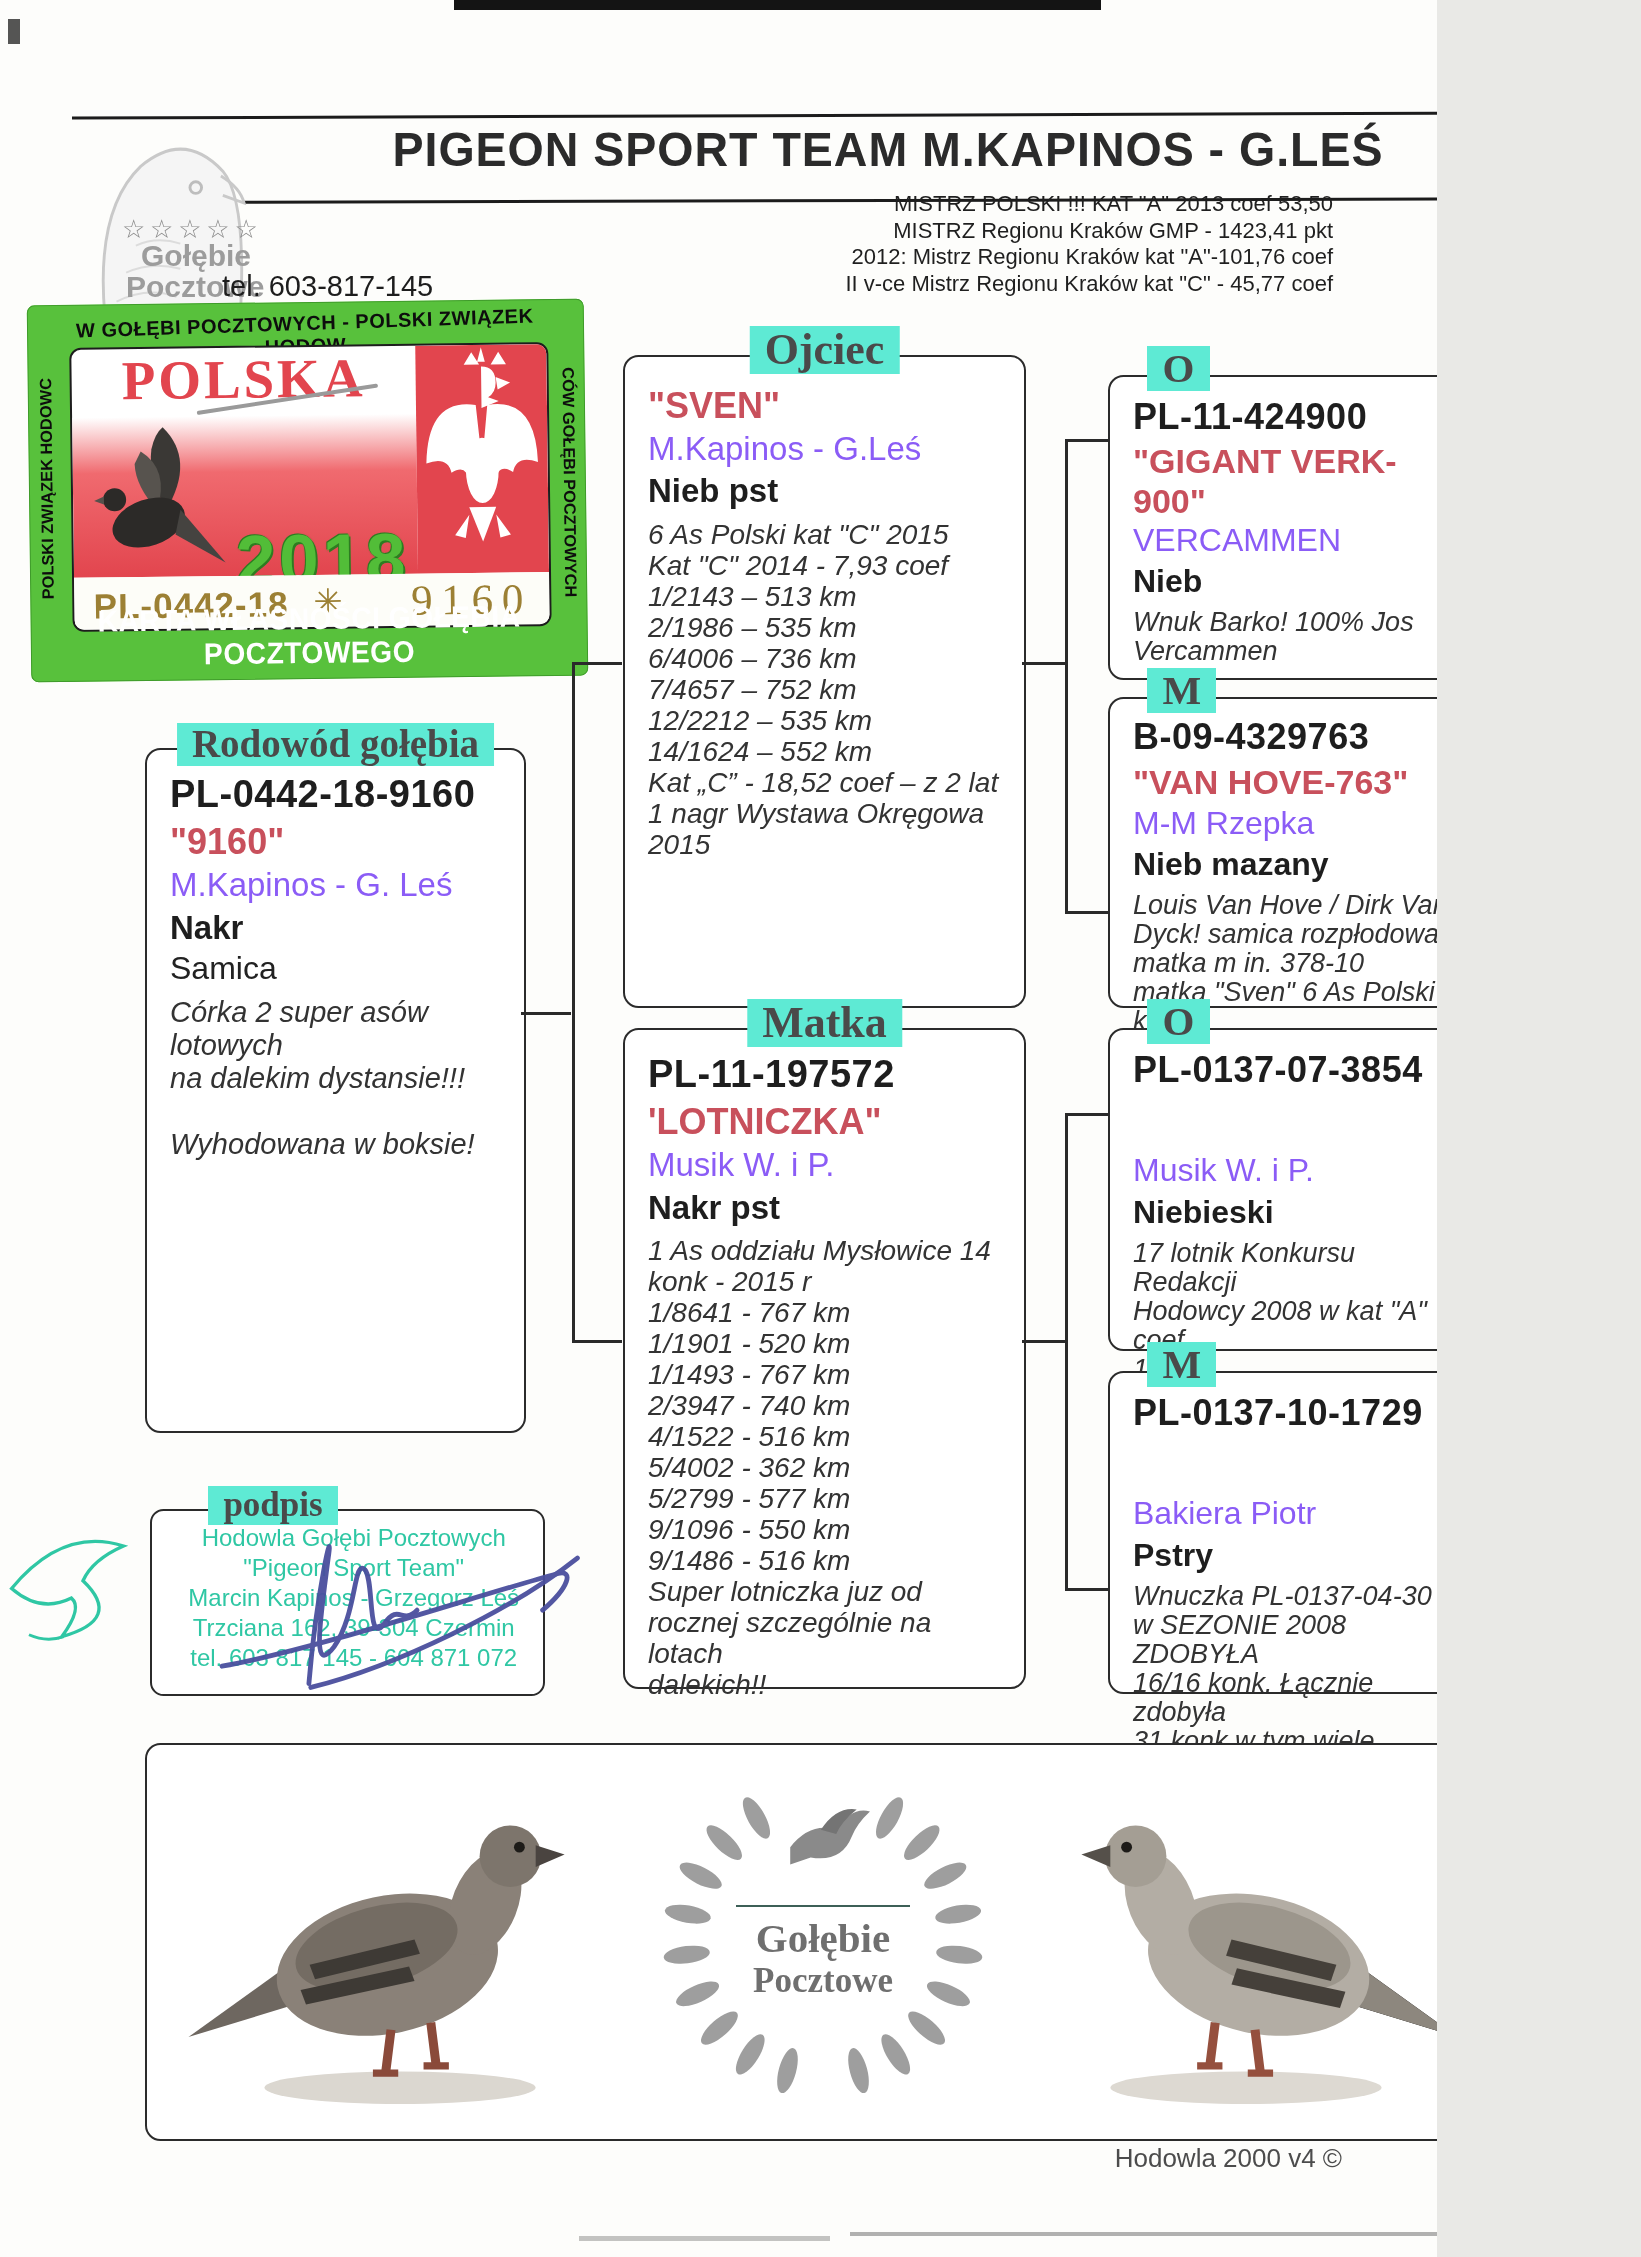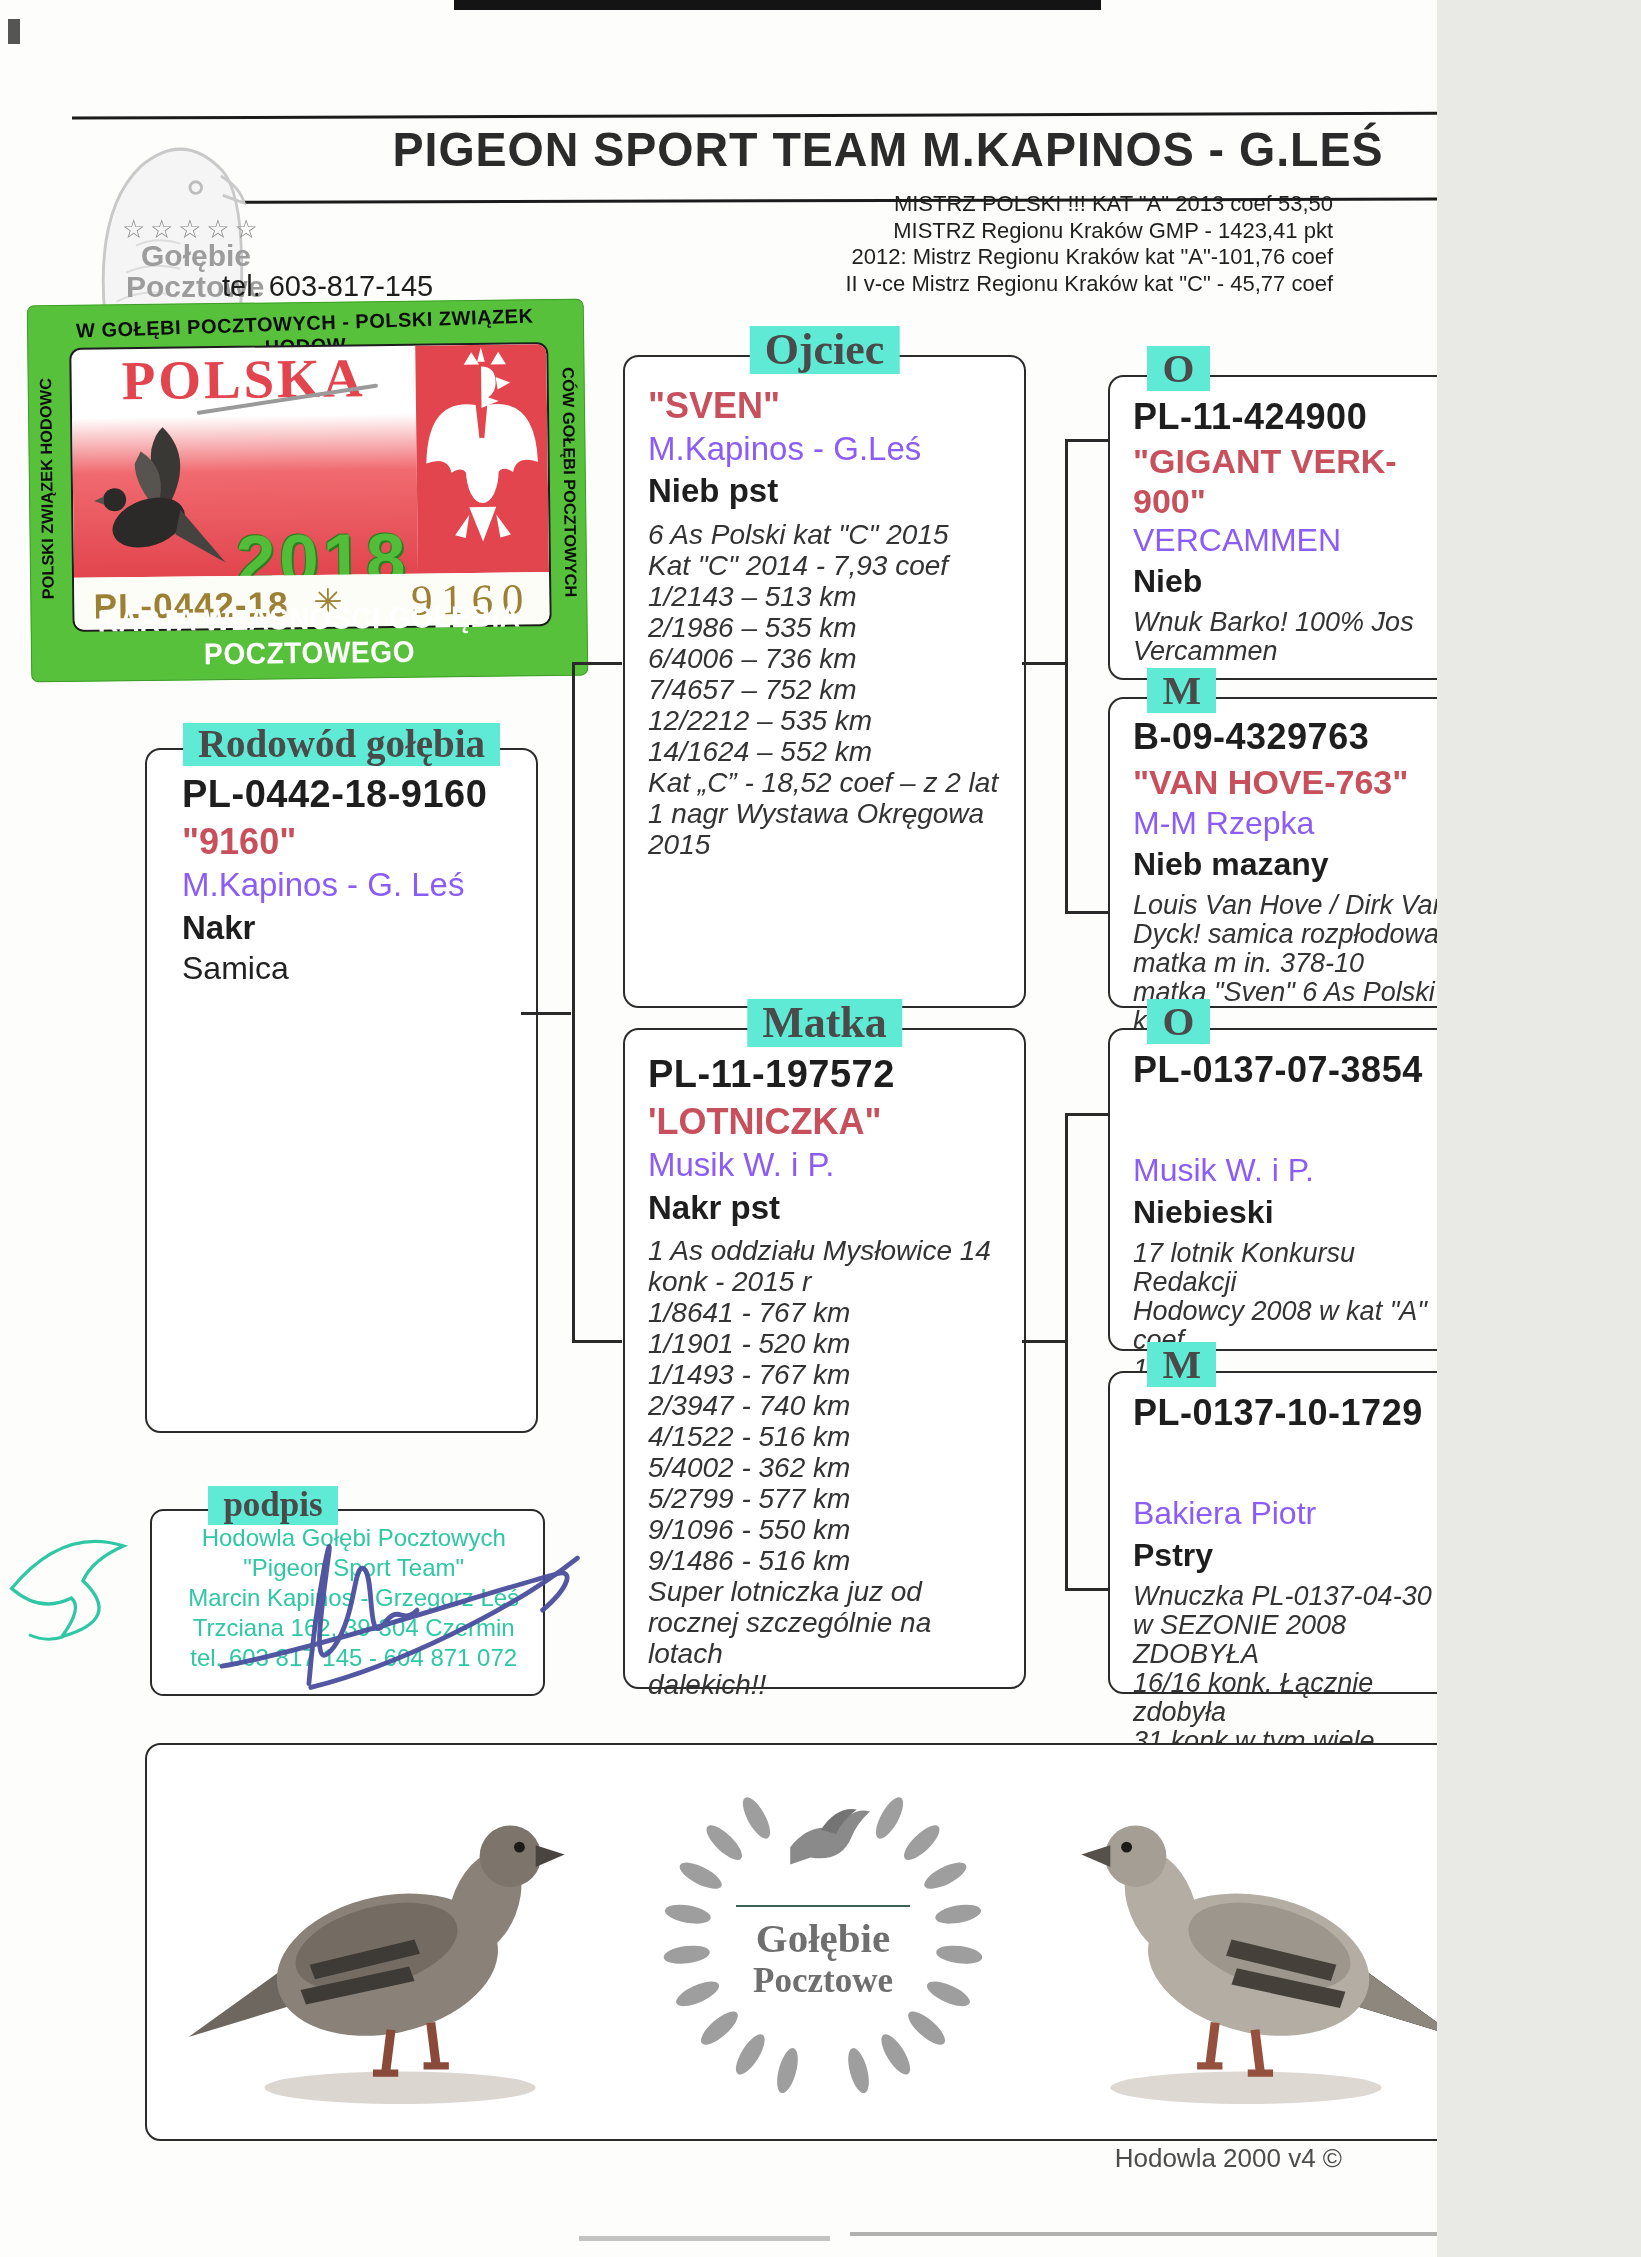--- a/index.html
+++ b/index.html
@@ -140,28 +140,35 @@
       <div class="abs" id="ring-strip">
         <div class="abs gold" id="ring-series">PL-0442-18</div>
         <div class="abs gold" id="ring-sep">✳</div>
         <div class="abs gold" id="ring-num">9160</div>
       </div>
     </div>
 
     <div class="abs" id="card-caption">KARTA WŁASNOŚCI GOŁĘBIA POCZTOWEGO</div>
   </div>
 
-  <div class="box" style="left:145px;top:748px;width:377px;height:681px;padding-left:12px;">
+  <div class="box" style="left:145px;top:748px;width:377px;height:681px;">
     <div class="blabel center" style="font-size:39px;top:-27px;white-space:nowrap;">Rodowód gołębia</div>
     <div class="pad">
       <div class="ring">PL-0442-18-9160</div>
       <div class="pname">"9160"</div>
       <div class="fancier">M.Kapinos - G. Leś</div>
       <div class="pcolor">Nakr</div>
       <div class="plain">Samica</div>
+      <div class="notes" style="font-size:29px;line-height:33px;">
+
+      <div style="min-height:33px;">Córka 2 super asów lotowych</div>
+          <div style="min-height:33px;">na dalekim dystansie!!!</div>
+          <div style="min-height:33px;"></div>
+          <div style="min-height:33px;">Wyhodowana w boksie!</div>
+        </div>
     </div>
   </div>
 
   <div class="box" style="left:623px;top:355px;width:399px;height:649px;">
     <div class="blabel center">Ojciec</div>
     <div class="pad">
       <div class="pname">"SVEN"</div>
       <div class="fancier">M.Kapinos - G.Leś</div>
       <div class="pcolor">Nieb pst</div>
       <div class="notes">

